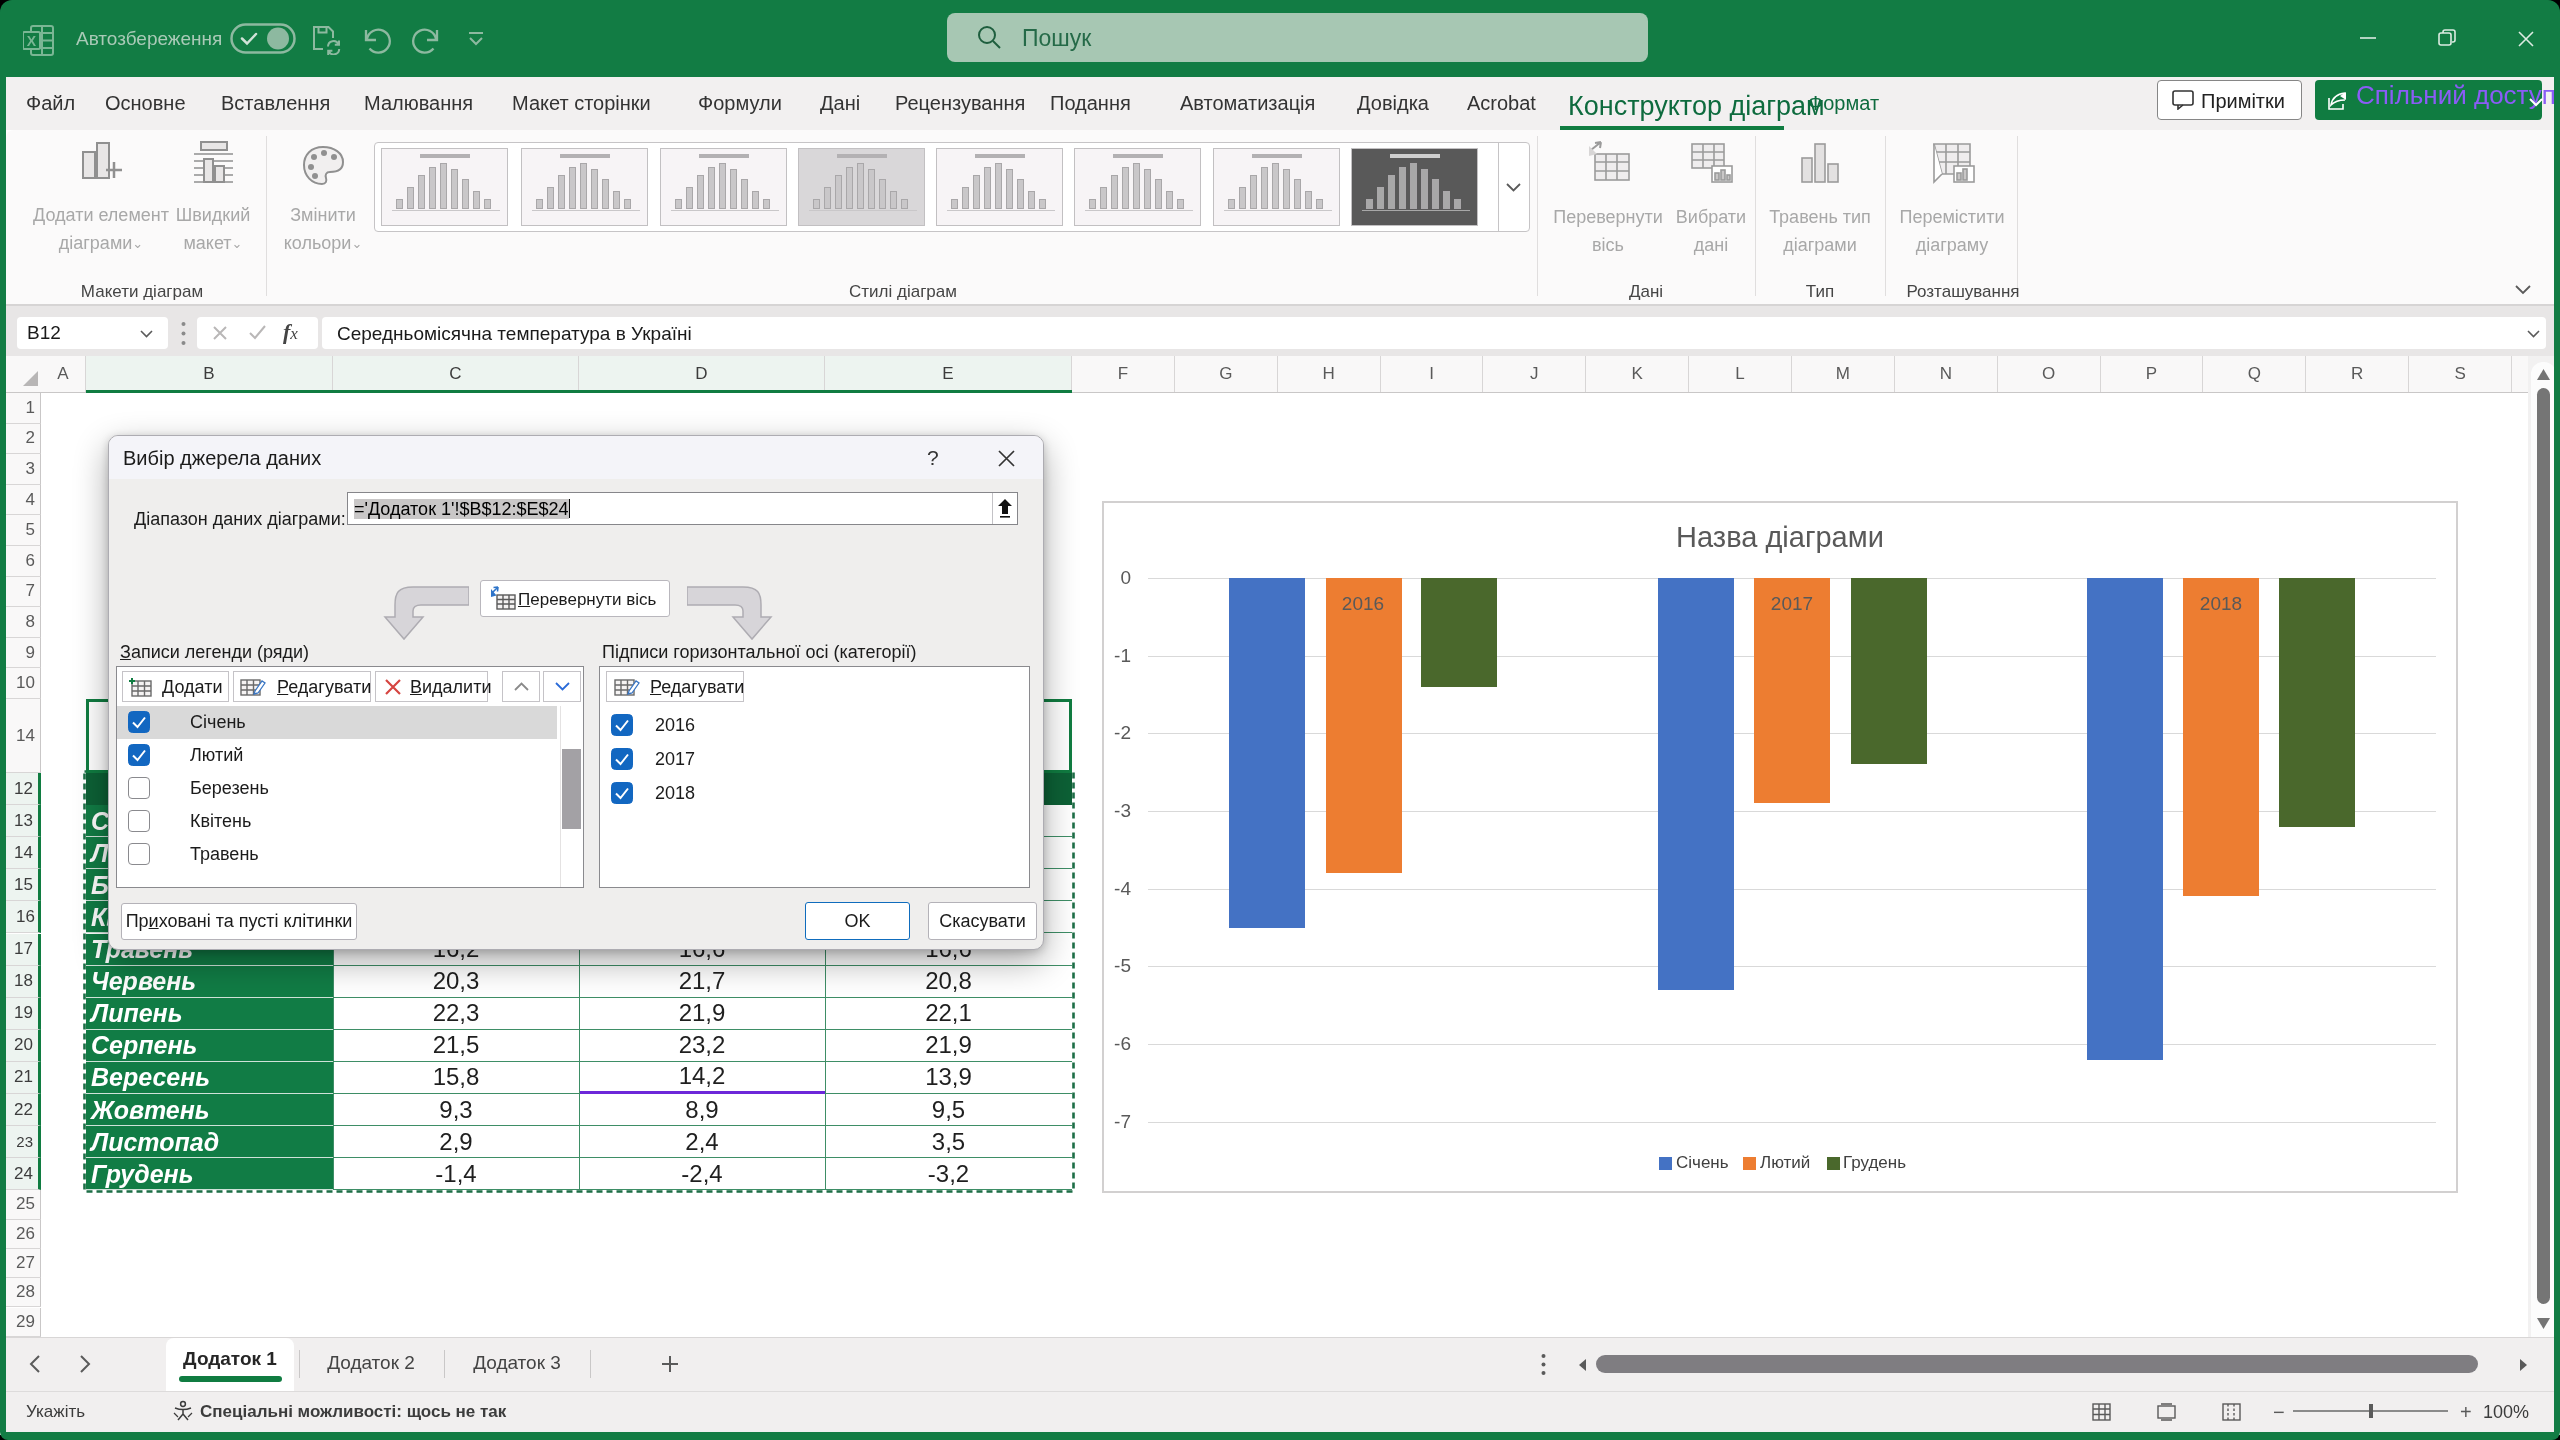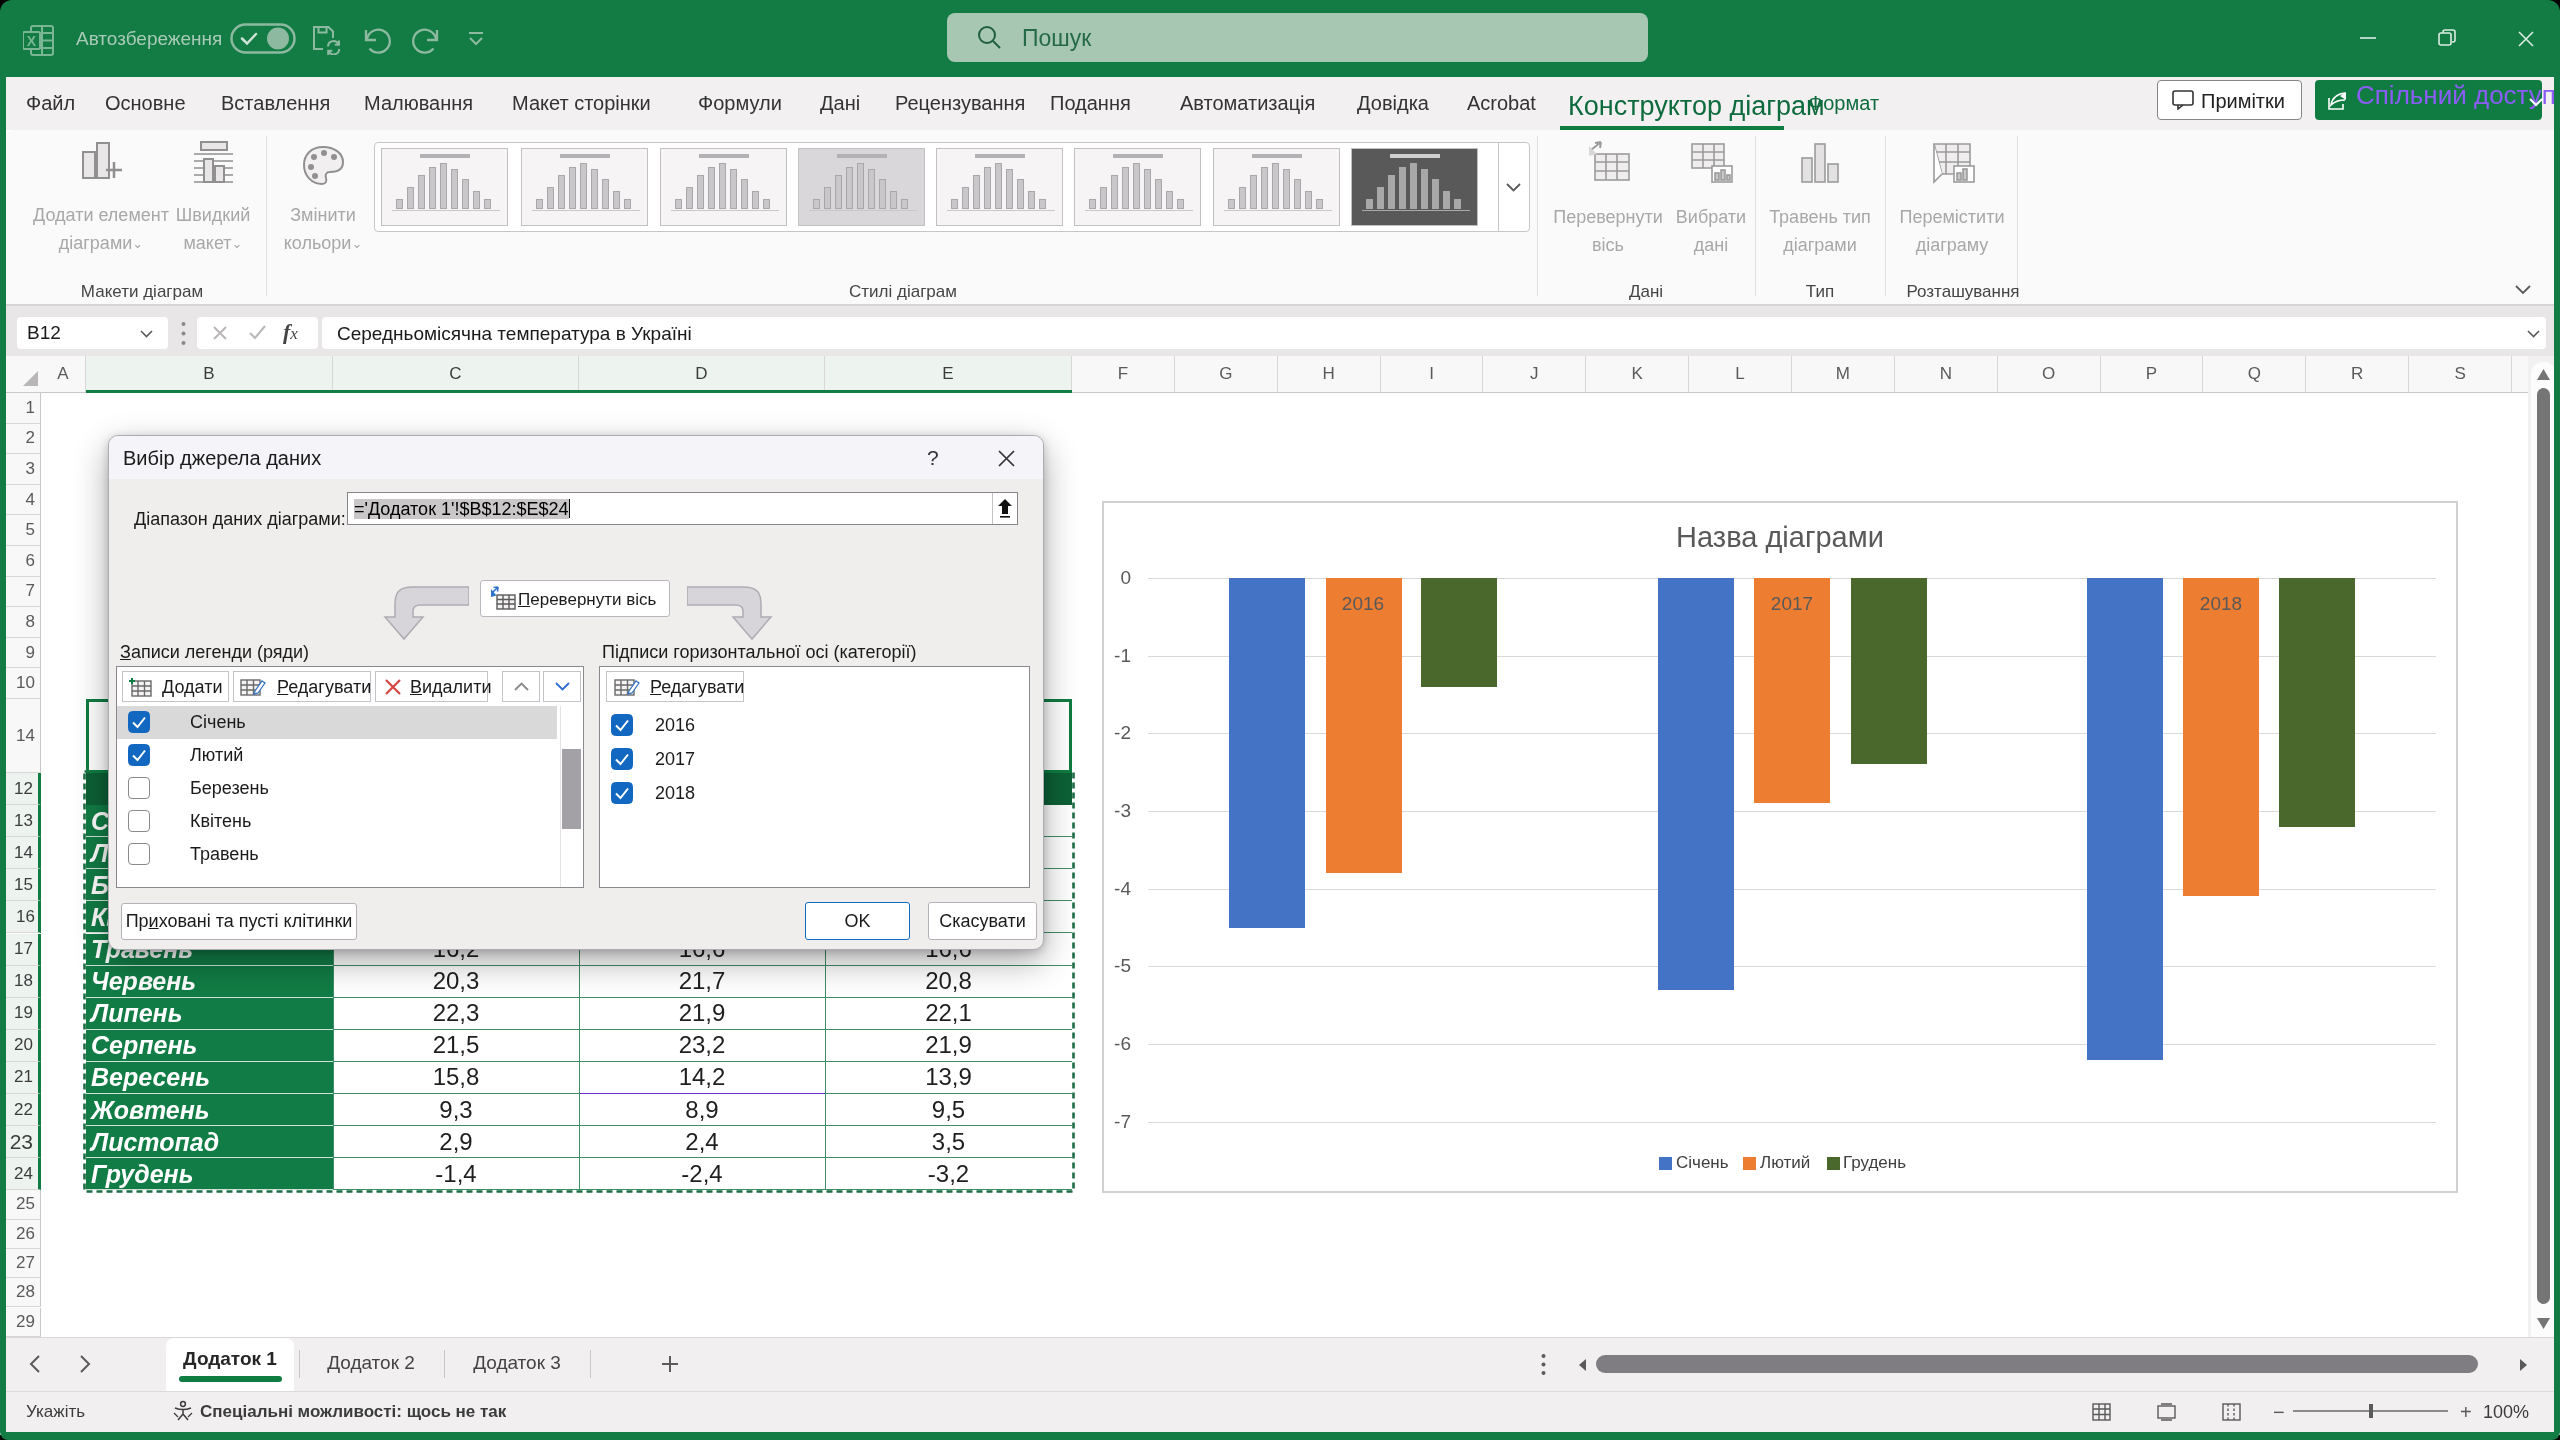--- a/index.html
+++ b/index.html
@@ -342,21 +342,21 @@
 <div class="a" style="left:0;top:805.1px;width:41px;height:32.10000000000002px;background:#edf4f0;border-right:3px solid #107c41;border-bottom:1px solid #d8d6d6;font-size:17px;color:#3c3c3c;display:flex;align-items:center;justify-content:flex-end;padding-right:5px">13</div>
 <div class="a" style="left:0;top:837.2px;width:41px;height:32.09999999999991px;background:#edf4f0;border-right:3px solid #107c41;border-bottom:1px solid #d8d6d6;font-size:17px;color:#3c3c3c;display:flex;align-items:center;justify-content:flex-end;padding-right:5px">14</div>
 <div class="a" style="left:0;top:869.3px;width:41px;height:32.10000000000002px;background:#edf4f0;border-right:3px solid #107c41;border-bottom:1px solid #d8d6d6;font-size:17px;color:#3c3c3c;display:flex;align-items:center;justify-content:flex-end;padding-right:5px">15</div>
 <div class="a" style="left:0;top:901.4px;width:41px;height:32.10000000000002px;background:#edf4f0;border-right:3px solid #107c41;border-bottom:1px solid #d8d6d6;font-size:17px;color:#3c3c3c;display:flex;align-items:center;justify-content:flex-end;padding-right:3px">16</div>
 <div class="a" style="left:0;top:933.5px;width:41px;height:32.10000000000002px;background:#edf4f0;border-right:3px solid #107c41;border-bottom:1px solid #d8d6d6;font-size:17px;color:#3c3c3c;display:flex;align-items:center;justify-content:flex-end;padding-right:5px">17</div>
 <div class="a" style="left:0;top:965.6px;width:41px;height:32.10000000000002px;background:#edf4f0;border-right:3px solid #107c41;border-bottom:1px solid #d8d6d6;font-size:17px;color:#3c3c3c;display:flex;align-items:center;justify-content:flex-end;padding-right:5px">18</div>
 <div class="a" style="left:0;top:997.7px;width:41px;height:32.09999999999991px;background:#edf4f0;border-right:3px solid #107c41;border-bottom:1px solid #d8d6d6;font-size:17px;color:#3c3c3c;display:flex;align-items:center;justify-content:flex-end;padding-right:5px">19</div>
 <div class="a" style="left:0;top:1029.8px;width:41px;height:32.100000000000136px;background:#edf4f0;border-right:3px solid #107c41;border-bottom:1px solid #d8d6d6;font-size:17px;color:#3c3c3c;display:flex;align-items:center;justify-content:flex-end;padding-right:5px">20</div>
 <div class="a" style="left:0;top:1061.9px;width:41px;height:32.09999999999991px;background:#edf4f0;border-right:3px solid #107c41;border-bottom:1px solid #d8d6d6;font-size:17px;color:#3c3c3c;display:flex;align-items:center;justify-content:flex-end;padding-right:5px">21</div>
 <div class="a" style="left:0;top:1094.0px;width:41px;height:32.09999999999991px;background:#edf4f0;border-right:3px solid #107c41;border-bottom:1px solid #d8d6d6;font-size:17px;color:#3c3c3c;display:flex;align-items:center;justify-content:flex-end;padding-right:5px">22</div>
-<div class="a" style="left:0;top:1126.1px;width:41px;height:32.100000000000136px;background:#edf4f0;border-right:3px solid #107c41;border-bottom:1px solid #d8d6d6;font-size:21px;color:#3c3c3c;display:flex;align-items:center;justify-content:flex-end;padding-right:5px">23</div>
+<div class="a" style="left:0;top:1126.1px;width:41px;height:32.100000000000136px;background:#edf4f0;border-right:3px solid #107c41;border-bottom:1px solid #d8d6d6;font-size:15px;color:#3c3c3c;display:flex;align-items:center;justify-content:flex-end;padding-right:5px">23</div>
 <div class="a" style="left:0;top:1158.2px;width:41px;height:32.09999999999991px;background:#edf4f0;border-right:3px solid #107c41;border-bottom:1px solid #d8d6d6;font-size:17px;color:#3c3c3c;display:flex;align-items:center;justify-content:flex-end;padding-right:5px">24</div>
 <div class="a" style="left:0;top:1190.3px;width:41px;height:29.299999999999955px;background:#f9f8f8;border-right:1px solid #c9c7c7;border-bottom:1px solid #d8d6d6;font-size:17px;color:#5a5a5a;display:flex;align-items:center;justify-content:flex-end;padding-right:5px">25</div>
 <div class="a" style="left:0;top:1219.6px;width:41px;height:29.300000000000182px;background:#f9f8f8;border-right:1px solid #c9c7c7;border-bottom:1px solid #d8d6d6;font-size:17px;color:#5a5a5a;display:flex;align-items:center;justify-content:flex-end;padding-right:5px">26</div>
 <div class="a" style="left:0;top:1248.9px;width:41px;height:29.299999999999955px;background:#f9f8f8;border-right:1px solid #c9c7c7;border-bottom:1px solid #d8d6d6;font-size:17px;color:#5a5a5a;display:flex;align-items:center;justify-content:flex-end;padding-right:5px">27</div>
 <div class="a" style="left:0;top:1278.2px;width:41px;height:29.299999999999955px;background:#f9f8f8;border-right:1px solid #c9c7c7;border-bottom:1px solid #d8d6d6;font-size:17px;color:#5a5a5a;display:flex;align-items:center;justify-content:flex-end;padding-right:5px">28</div>
 <div class="a" style="left:0;top:1307.5px;width:41px;height:29.299999999999955px;background:#f9f8f8;border-right:1px solid #c9c7c7;border-bottom:1px solid #d8d6d6;font-size:17px;color:#5a5a5a;display:flex;align-items:center;justify-content:flex-end;padding-right:5px">29</div>
 <div class="a" style="left:86px;top:773px;width:986px;height:32.1px;background:#0d6136"></div>
 <div class="a" style="left:86px;top:805.1px;width:247px;height:32.10000000000002px;background:#117c45;border-bottom:1px solid #cfe2d8"></div>
 <div class="a" style="left:91px;top:806.1px;height:30.100000000000023px;display:flex;align-items:center;font-size:25px;font-weight:bold;font-style:italic;color:#fff;white-space:nowrap">Січень</div>
 <div class="a ct" style="left:333px;top:805.1px;width:246px;height:32.10000000000002px;font-size:24px;color:#1f1f1f;border-bottom:1px solid #3e8e66">-4,5</div>
@@ -393,21 +393,21 @@
 <div class="a ct" style="left:579px;top:997.7px;width:246px;height:32.09999999999991px;font-size:24px;color:#1f1f1f;border-bottom:1px solid #3e8e66">21,9</div>
 <div class="a ct" style="left:825.5px;top:997.7px;width:246px;height:32.09999999999991px;font-size:24px;color:#1f1f1f;border-bottom:1px solid #3e8e66">22,1</div>
 <div class="a" style="left:86px;top:1029.8px;width:247px;height:32.100000000000136px;background:#117c45;border-bottom:1px solid #cfe2d8"></div>
 <div class="a" style="left:91px;top:1030.8px;height:30.100000000000136px;display:flex;align-items:center;font-size:25px;font-weight:bold;font-style:italic;color:#fff;white-space:nowrap">Серпень</div>
 <div class="a ct" style="left:333px;top:1029.8px;width:246px;height:32.100000000000136px;font-size:24px;color:#1f1f1f;border-bottom:1px solid #3e8e66">21,5</div>
 <div class="a ct" style="left:579px;top:1029.8px;width:246px;height:32.100000000000136px;font-size:24px;color:#1f1f1f;border-bottom:1px solid #3e8e66">23,2</div>
 <div class="a ct" style="left:825.5px;top:1029.8px;width:246px;height:32.100000000000136px;font-size:24px;color:#1f1f1f;border-bottom:1px solid #3e8e66">21,9</div>
 <div class="a" style="left:86px;top:1061.9px;width:247px;height:32.09999999999991px;background:#117c45;border-bottom:1px solid #cfe2d8"></div>
 <div class="a" style="left:91px;top:1062.9px;height:30.09999999999991px;display:flex;align-items:center;font-size:25px;font-weight:bold;font-style:italic;color:#fff;white-space:nowrap">Вересень</div>
 <div class="a ct" style="left:333px;top:1061.9px;width:246px;height:32.09999999999991px;font-size:24px;color:#1f1f1f;border-bottom:1px solid #3e8e66">15,8</div>
-<div class="a ct" style="left:579px;top:1061.9px;width:246px;height:32.09999999999991px;font-size:24px;color:#1f1f1f;border-bottom:1px solid #6d28d9">14,2</div>
+<div class="a ct" style="left:579px;top:1061.9px;width:246px;height:32.09999999999991px;font-size:24px;color:#1f1f1f;border-bottom:3px solid #6d28d9">14,2</div>
 <div class="a ct" style="left:825.5px;top:1061.9px;width:246px;height:32.09999999999991px;font-size:24px;color:#1f1f1f;border-bottom:1px solid #3e8e66">13,9</div>
 <div class="a" style="left:86px;top:1094.0px;width:247px;height:32.09999999999991px;background:#117c45;border-bottom:1px solid #cfe2d8"></div>
 <div class="a" style="left:91px;top:1095.0px;height:30.09999999999991px;display:flex;align-items:center;font-size:25px;font-weight:bold;font-style:italic;color:#fff;white-space:nowrap">Жовтень</div>
 <div class="a ct" style="left:333px;top:1094.0px;width:246px;height:32.09999999999991px;font-size:24px;color:#1f1f1f;border-bottom:1px solid #3e8e66">9,3</div>
 <div class="a ct" style="left:579px;top:1094.0px;width:246px;height:32.09999999999991px;font-size:24px;color:#1f1f1f;border-bottom:1px solid #3e8e66">8,9</div>
 <div class="a ct" style="left:825.5px;top:1094.0px;width:246px;height:32.09999999999991px;font-size:24px;color:#1f1f1f;border-bottom:1px solid #3e8e66">9,5</div>
 <div class="a" style="left:86px;top:1126.1px;width:247px;height:32.100000000000136px;background:#117c45;border-bottom:1px solid #cfe2d8"></div>
 <div class="a" style="left:91px;top:1127.1px;height:30.100000000000136px;display:flex;align-items:center;font-size:25px;font-weight:bold;font-style:italic;color:#fff;white-space:nowrap">Листопад</div>
 <div class="a ct" style="left:333px;top:1126.1px;width:246px;height:32.100000000000136px;font-size:24px;color:#1f1f1f;border-bottom:1px solid #3e8e66">2,9</div>
 <div class="a ct" style="left:579px;top:1126.1px;width:246px;height:32.100000000000136px;font-size:24px;color:#1f1f1f;border-bottom:1px solid #3e8e66">2,4</div>

